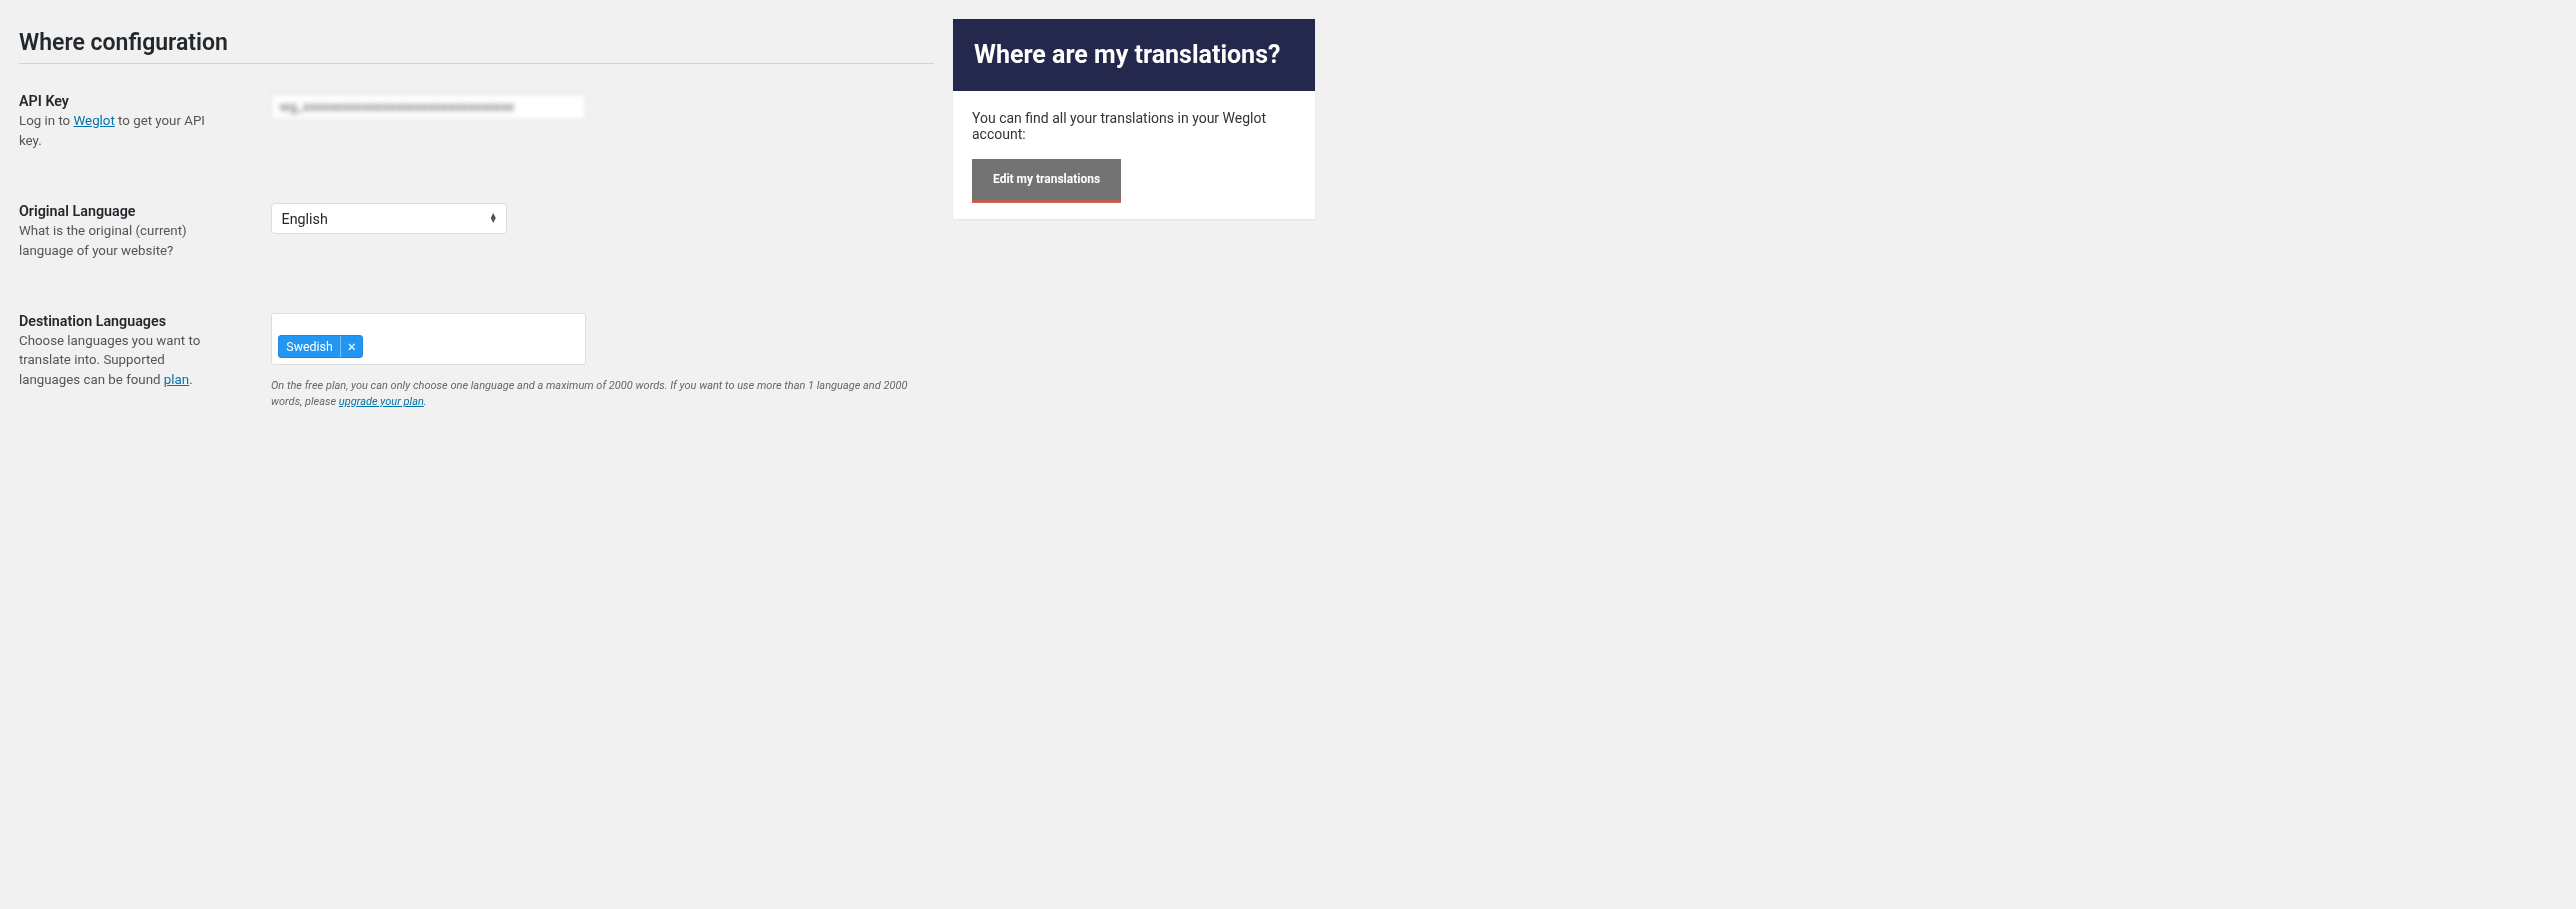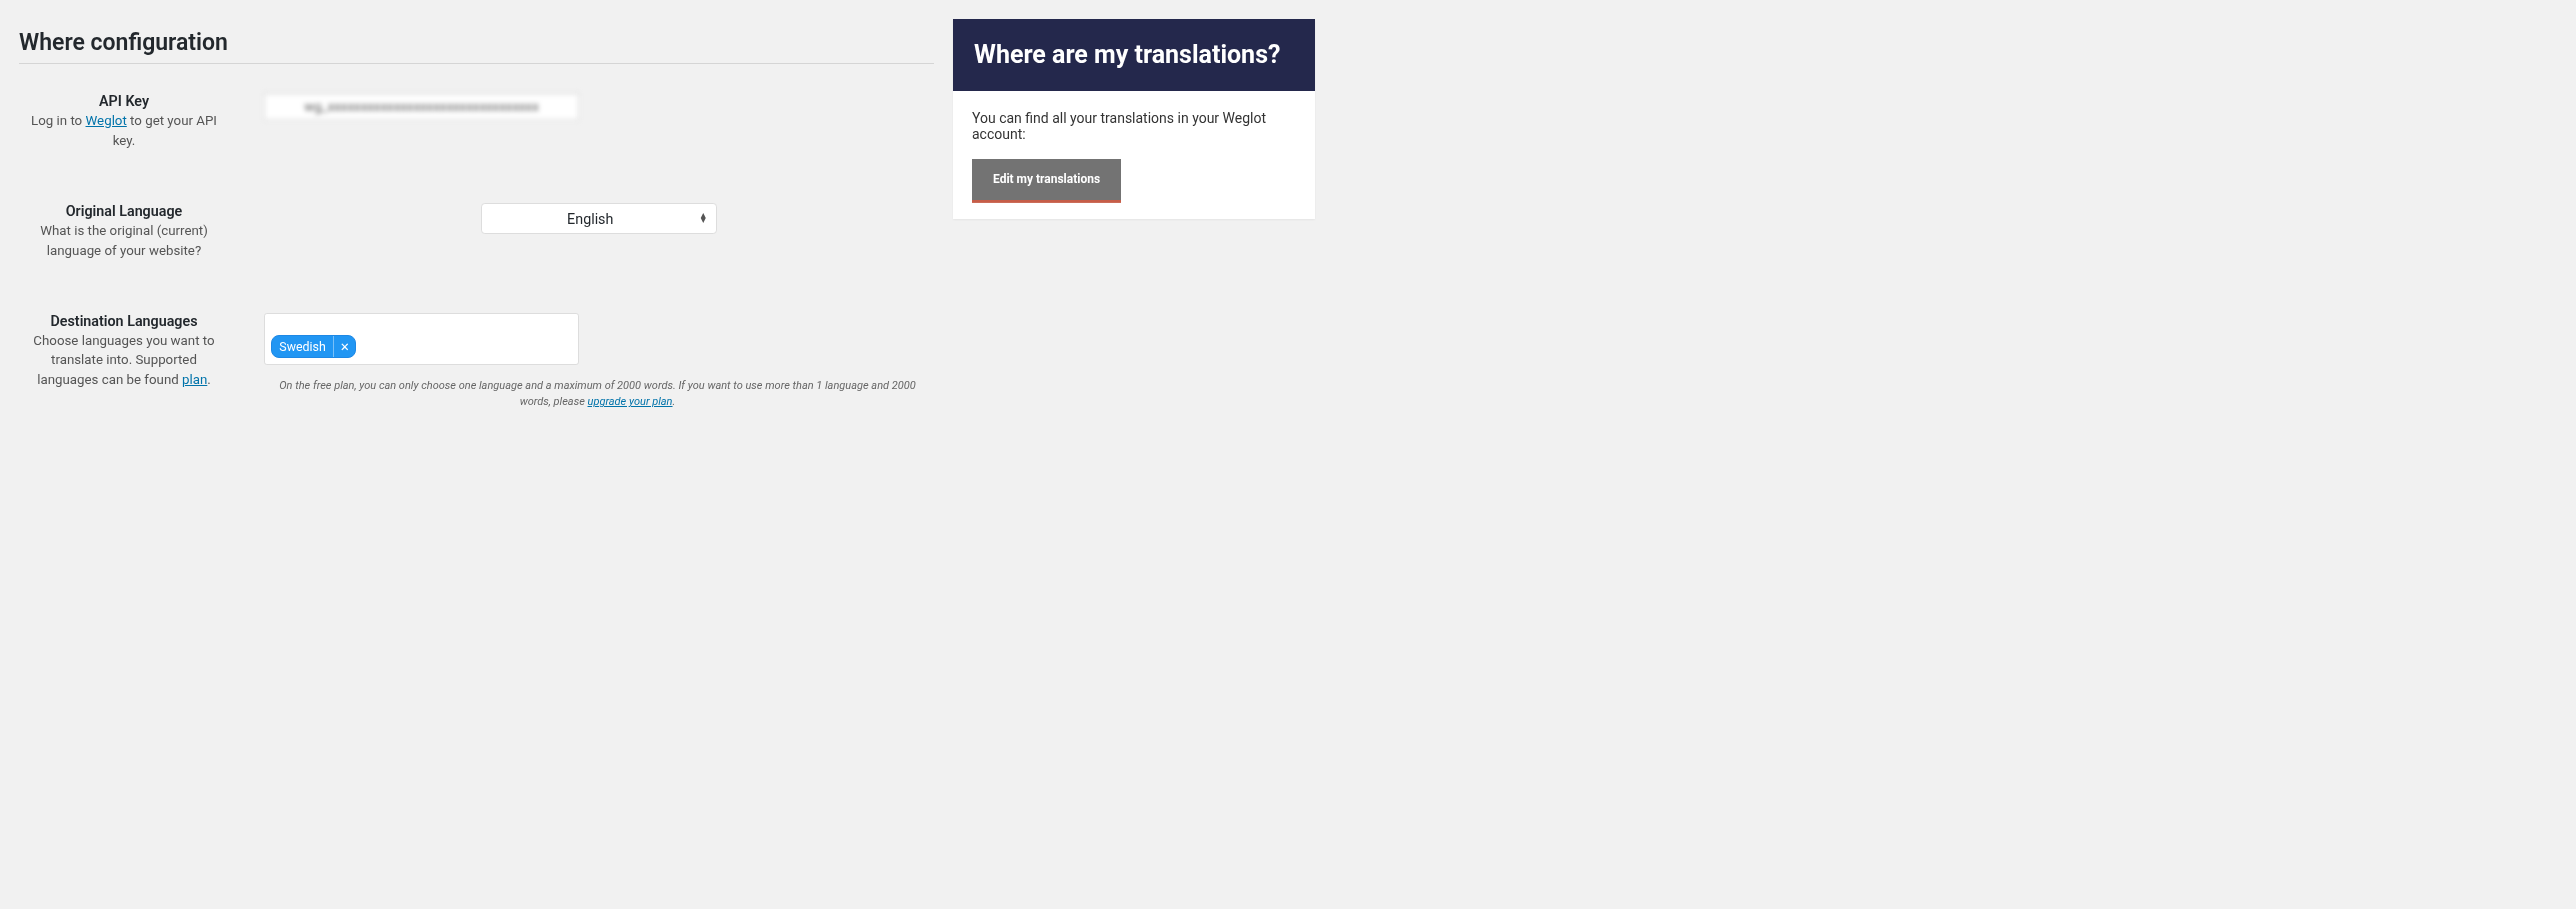--- a/index.html
+++ b/index.html
@@ -31,22 +31,21 @@
     margin: 9.5px 0 7.6px 0;
   }
   .hr {
     border-top: 1px solid #d5d5d5;
     margin-bottom: 29px;
   }
   .field {
     display: flex;
     align-items: flex-start;
     margin-bottom: 52px;
-    gap: 16px;
-    text-align: center;
+    gap: 23px;
   }
   .field .label {
     width: 229px;
     padding-right: 19px;
   }
   .field .label .name {
     font-weight: 600;
     font-size: 14.3px;
     color: #23282d;
     margin-bottom: 1.9px;
@@ -108,21 +107,21 @@
     padding: 5.7px;
     display: flex;
     flex-wrap: wrap;
     gap: 3.8px;
     align-items: center;
   }
   .tag {
     display: inline-flex;
     align-items: stretch;
     background: #2196f3;
-    border-radius: 8px;
+    border-radius: 3px;
     overflow: hidden;
     font-size: 12.4px;
     color: #fff;
     border: 1px solid #1e88e5;
     margin-top: 16px;
   }
   .tag-label {
     padding: 2.9px 7.6px;
   }
   .tag-x {

